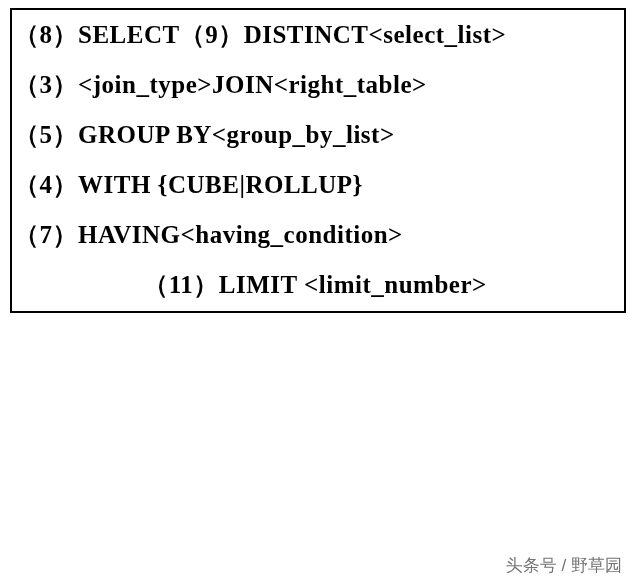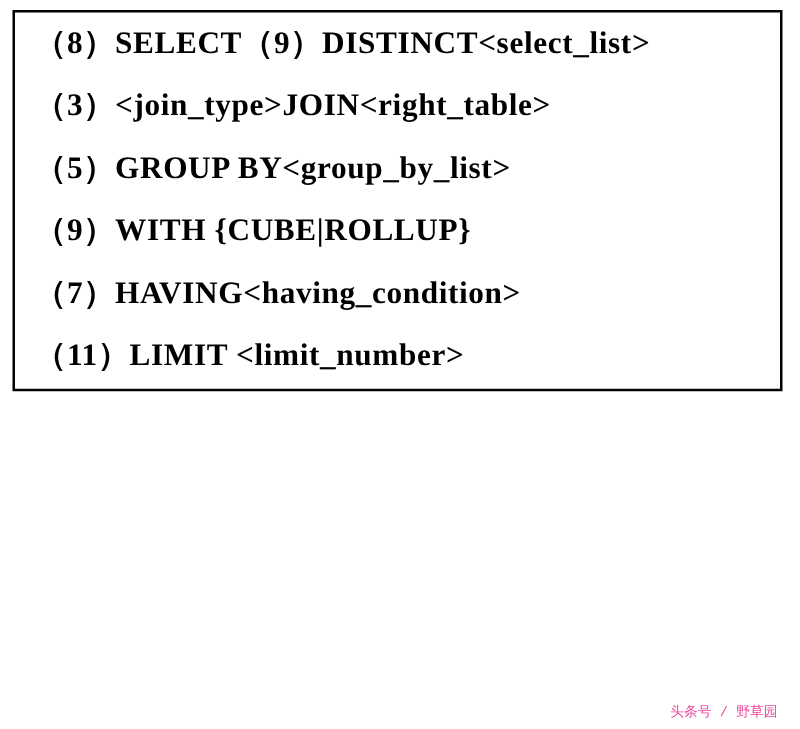--- a/index.html
+++ b/index.html
@@ -8,48 +8,49 @@
     background: #ffffff;
     width: 640px;
     height: 583px;
     font-family: "Times New Roman", "SimSun", serif;
     color: #000;
     position: relative;
   }
   .sql-box {
     border: 2px solid #000;
     margin: 8px 14px 0 10px;
-    padding: 12px 8px 8px 16px;
+    padding: 12px 8px 8px 2px;
     background: #fff;
   }
   .line {
     font-size: 25px;
     font-weight: bold;
     line-height: 1.0;
     margin-bottom: 25px;
     letter-spacing: 0.5px;
     white-space: nowrap;
   }
   .line:last-child {
     margin-bottom: 6px;
+    text-align: center;
   }
   .footer {
     position: absolute;
     bottom: 6px;
     right: 18px;
-    font-size: 11px;
-    color: #ec4899;
-    font-family: Liberation Mono, monospace;
+    font-size: 17px;
+    color: #737373;
+    font-family: Liberation Sans, sans-serif;
   }
 </style>
 </head>
 <body>
 
 <div class="sql-box">
   <div class="line">（8）SELECT（9）DISTINCT&lt;select_list&gt;</div>
   <div class="line">（3）&lt;join_type&gt;JOIN&lt;right_table&gt;</div>
   <div class="line">（5）GROUP BY&lt;group_by_list&gt;</div>
-  <div class="line">（9）WITH {CUBE|ROLLUP}</div>
+  <div class="line">（4）WITH {CUBE|ROLLUP}</div>
   <div class="line">（7）HAVING&lt;having_condition&gt;</div>
   <div class="line">（11）LIMIT &lt;limit_number&gt;</div>
 </div>
 
 <div class="footer">头条号 / 野草园</div>
 
 </body></html>

